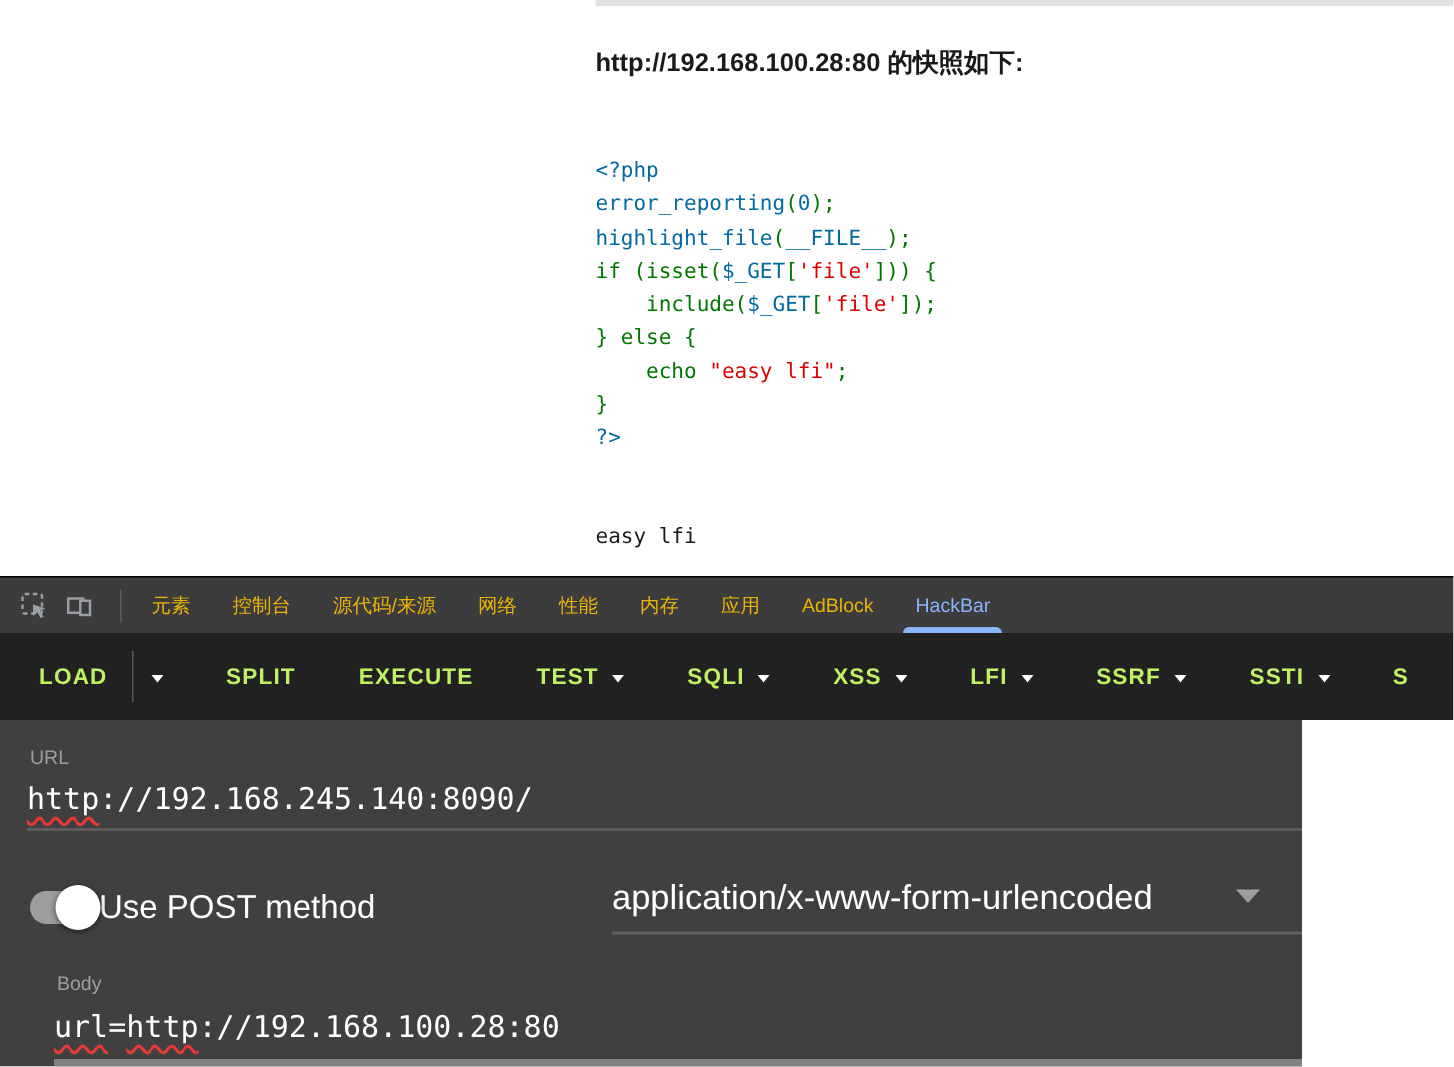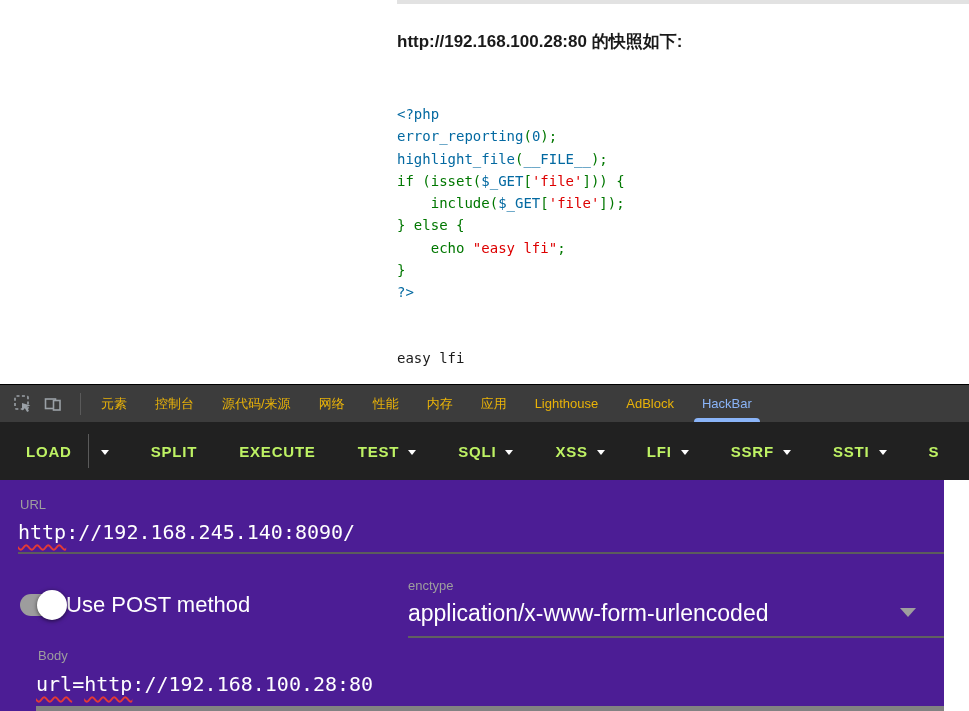--- a/index.html
+++ b/index.html
@@ -35,21 +35,21 @@
   
   .toolbar { position:absolute; left:0; top:422px; width:969px; height:58px; background:#212121;
              display:flex; align-items:center; gap:42px; padding-left:26px; overflow:hidden; }
   .menu-btn { display:flex; align-items:center; color:#bef264; font-weight:700; font-size:15px;
               letter-spacing:.8px; cursor:pointer; white-space:nowrap; flex:0 0 auto; }
   .menu-caret { width:0; height:0; border-left:4px solid transparent; border-right:4px solid transparent;
                 border-top:5px solid #fff; margin-left:9px; margin-top:2px; }
   .split-divider { width:1px; height:34px; background:#5a5a5a; margin:0 12px 0 16px; }
 
   
-  .content { position:absolute; left:0; top:480px; width:944px; height:231px; background:#4c1d95; }
+  .content { position:absolute; left:0; top:480px; width:868px; height:231px; background:#404040; }
   .field-label { font-size:13px; color:#9e9e9e; }
   .mono-value { font-family:"DejaVu Sans Mono", monospace; font-size:20px; color:#fff; white-space:pre; }
   .wavy { text-decoration:underline; text-decoration-style:wavy; text-decoration-color:#e53935;
           text-decoration-thickness:2px; text-underline-offset:5px; }
   .underline { height:2px; background:#5c5c5c; }
 
   .url-group { position:absolute; left:18px; right:0; top:17px; }
   .url-group .field-label { margin-left:2px; }
   .url-group .mono-value { margin-top:8px; }
   .url-group .underline { margin-top:8px; }
@@ -106,21 +106,20 @@
     </div>
     <div class="tabbar-divider"></div>
     <div id="tabs-container" style="display:flex;">
         <div class="tab">元素</div>
         <div class="tab">控制台</div>
         <div class="tab">源代码/来源</div>
         <div class="tab">网络</div>
         <div class="tab">性能</div>
         <div class="tab">内存</div>
         <div class="tab">应用</div>
-        <div class="tab">Lighthouse</div>
         <div class="tab">AdBlock</div>
         <div class="tab active">HackBar</div>
       </div>
   </div>
 
   <div class="toolbar" id="toolbar">
       <div class="menu-btn">
         <span>LOAD</span>
         <span class="split-divider"></span>
         <span class="menu-caret" style="margin-left: 0px;"></span>
@@ -170,21 +169,20 @@
 
     <div class="row2">
       <div class="toggle-wrap">
         <div class="switch">
           <div class="switch-track"></div>
           <div class="switch-thumb"></div>
         </div>
         <div class="toggle-label">Use POST method</div>
       </div>
       <div class="enctype-group">
-        <div class="field-label">enctype</div>
         <div class="enctype-value-row">
           <span class="enctype-value">application/x-www-form-urlencoded</span>
           <span class="select-caret"></span>
         </div>
         <div class="underline"></div>
       </div>
     </div>
 
     <div class="body-group">
       <div class="field-label">Body</div>

